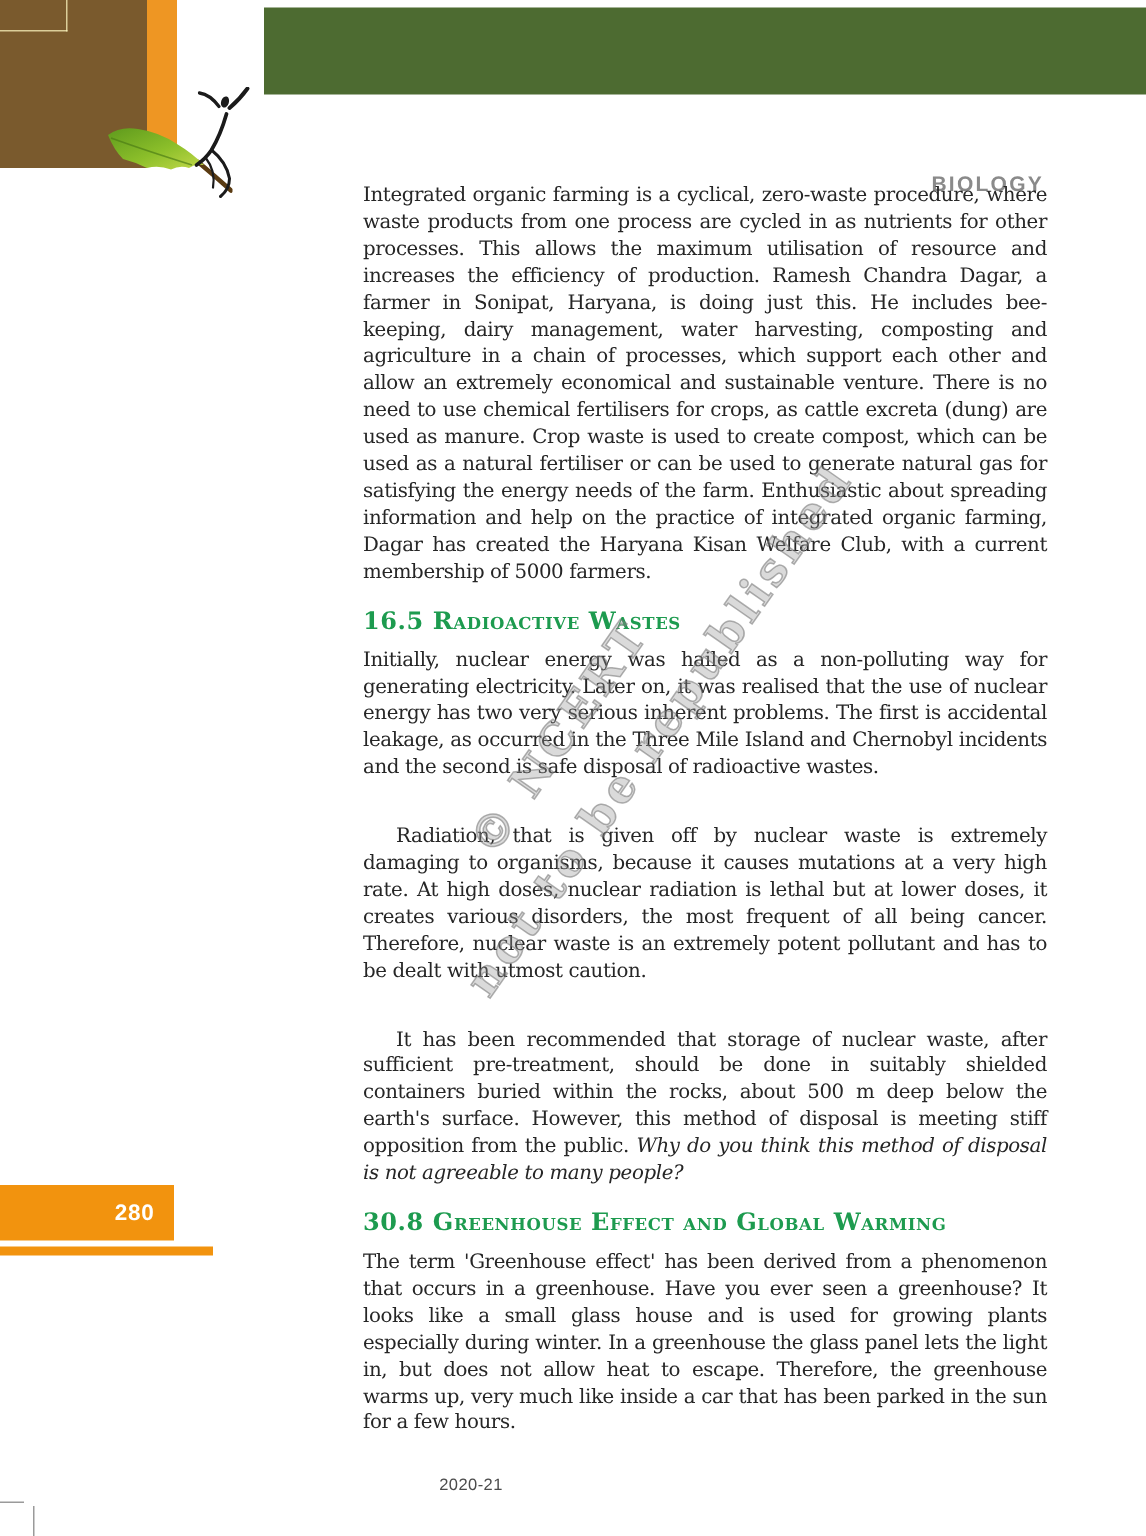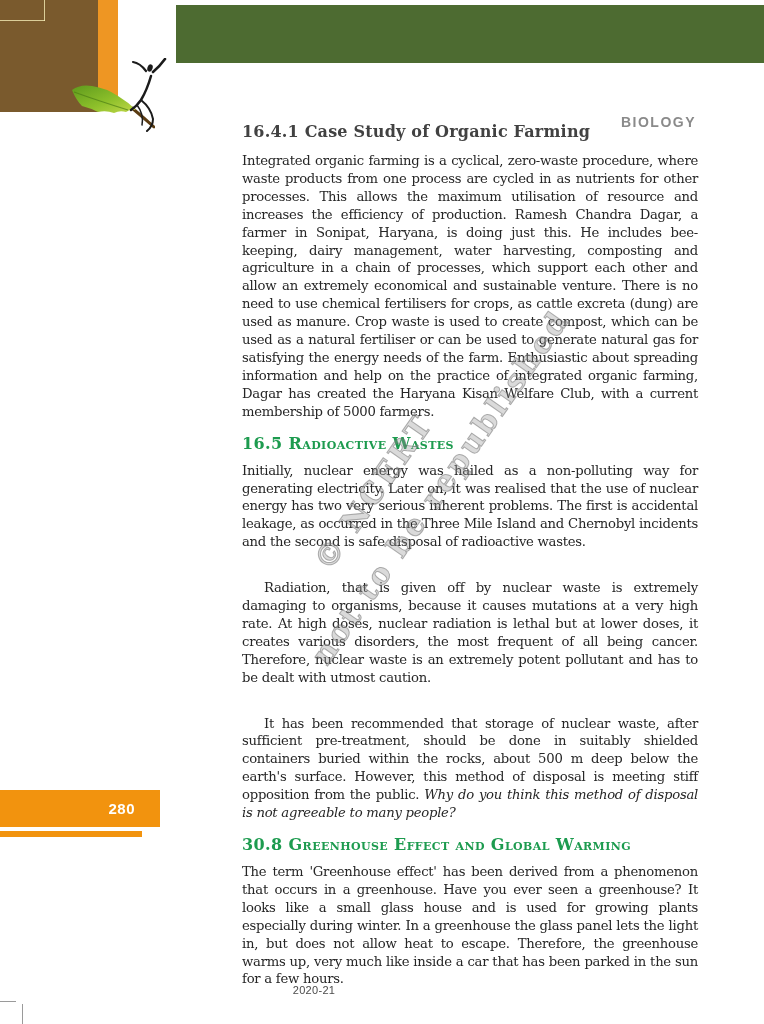--- a/index.html
+++ b/index.html
@@ -44,24 +44,24 @@
     transform:rotate(-55deg); transform-origin:center;
     text-align:center; pointer-events:none;
     font-family:"DejaVu Serif","Liberation Serif",serif;
     font-size:30px; font-weight:bold; letter-spacing:3px;
     color:rgba(150,150,150,.35);
     -webkit-text-stroke:1px rgba(115,115,115,.55);
     line-height:52px; white-space:nowrap;
   }
   
   .pagebox {
-    position:absolute; left:0; top:790px; width:160px; height:37px;
+    position:absolute; left:0; top:790px; width:116px; height:37px;
     background:#f2930e; color:#ffffff;
     font-family:"Liberation Sans",sans-serif; font-size:15px; font-weight:bold;
-    text-align:right; line-height:37px; padding-right:25px; letter-spacing:.5px;
+    text-align:right; line-height:37px; padding-right:13px; letter-spacing:.5px;
   }
   .pagebox-strip { position:absolute; left:0; top:831px; width:142px; height:6px; background:#f2930e; }
   
   .footer {
     position:absolute; left:0; top:984px; width:628px; text-align:center;
     font-family:"Liberation Sans",sans-serif; font-size:11px; color:#4b4b4b; letter-spacing:.3px;
   }
   .scan-line-h { position:absolute; left:0; top:1001px; width:16px; height:1px; background:#9a9a9a; }
   .scan-line-v { position:absolute; left:22px; top:1004px; width:1px; height:20px; background:#9a9a9a; }
 </style>
@@ -96,21 +96,20 @@
       <path d="M23,13 Q17,5 10,4" stroke-width="2.2"></path>
       <path d="M28,18 Q24,32 18,42 Q14,48 8,52" stroke-width="2.5"></path>
       <path d="M18,42 Q28,50 30,61 Q30,68 24,73" stroke-width="2"></path>
       <path d="M14,47 Q21,56 19,67" stroke-width="1.5"></path>
     </g>
   </svg>
 
   <div class="running-head">BIOLOGY</div>
 
   <div class="content">
-    <h3>16.4.1 Case Study of Organic Farming</h3>
     <p>Integrated organic farming is a cyclical, zero-waste procedure, where waste products from one process are cycled in as nutrients for other processes. This allows the maximum utilisation of resource and increases the efficiency of production. Ramesh Chandra Dagar, a farmer in Sonipat, Haryana, is doing just this. He includes bee-keeping, dairy management, water harvesting, composting and agriculture in a chain of processes, which support each other and allow an extremely economical and sustainable venture. There is no need to use chemical fertilisers for crops, as cattle excreta (dung) are used as manure. Crop waste is used to create compost, which can be used as a natural fertiliser or can be used to generate natural gas for satisfying the energy needs of the farm. Enthusiastic about spreading information and help on the practice of integrated organic farming, Dagar has created the Haryana Kisan Welfare Club, with a current membership of 5000 farmers.</p>
 
     <h2>16.5 Radioactive Wastes</h2>
     <p>Initially, nuclear energy was hailed as a non-polluting way for generating electricity. Later on, it was realised that the use of nuclear energy has two very serious inherent problems. The first is accidental leakage, as occurred in the Three Mile Island and Chernobyl incidents and the second is safe disposal of radioactive wastes.</p>
     <p class="indent">Radiation, that is given off by nuclear waste is extremely damaging to organisms, because it causes mutations at a very high rate. At high doses, nuclear radiation is lethal but at lower doses, it creates various disorders, the most frequent of all being cancer. Therefore, nuclear waste is an extremely potent pollutant and has to be dealt with utmost caution.</p>
     <p class="indent"><span>It has been recommended that storage of nuclear waste, after sufficient pre-treatment, should be done in suitably shielded containers buried within the rocks, about 500 m deep below the earth's surface. However, this method of disposal is meeting stiff opposition from the public. </span><em>Why do you think this method of disposal is not agreeable to many people?</em></p>
 
     <h2>30.8 Greenhouse Effect and Global Warming</h2>
     <p>The term 'Greenhouse effect' has been derived from a phenomenon that occurs in a greenhouse. Have you ever seen a greenhouse? It looks like a small glass house and is used for growing plants especially during winter. In a greenhouse the glass panel lets the light in, but does not allow heat to escape. Therefore, the greenhouse warms up, very much like inside a car that has been parked in the sun for a few hours.</p>
   </div>

